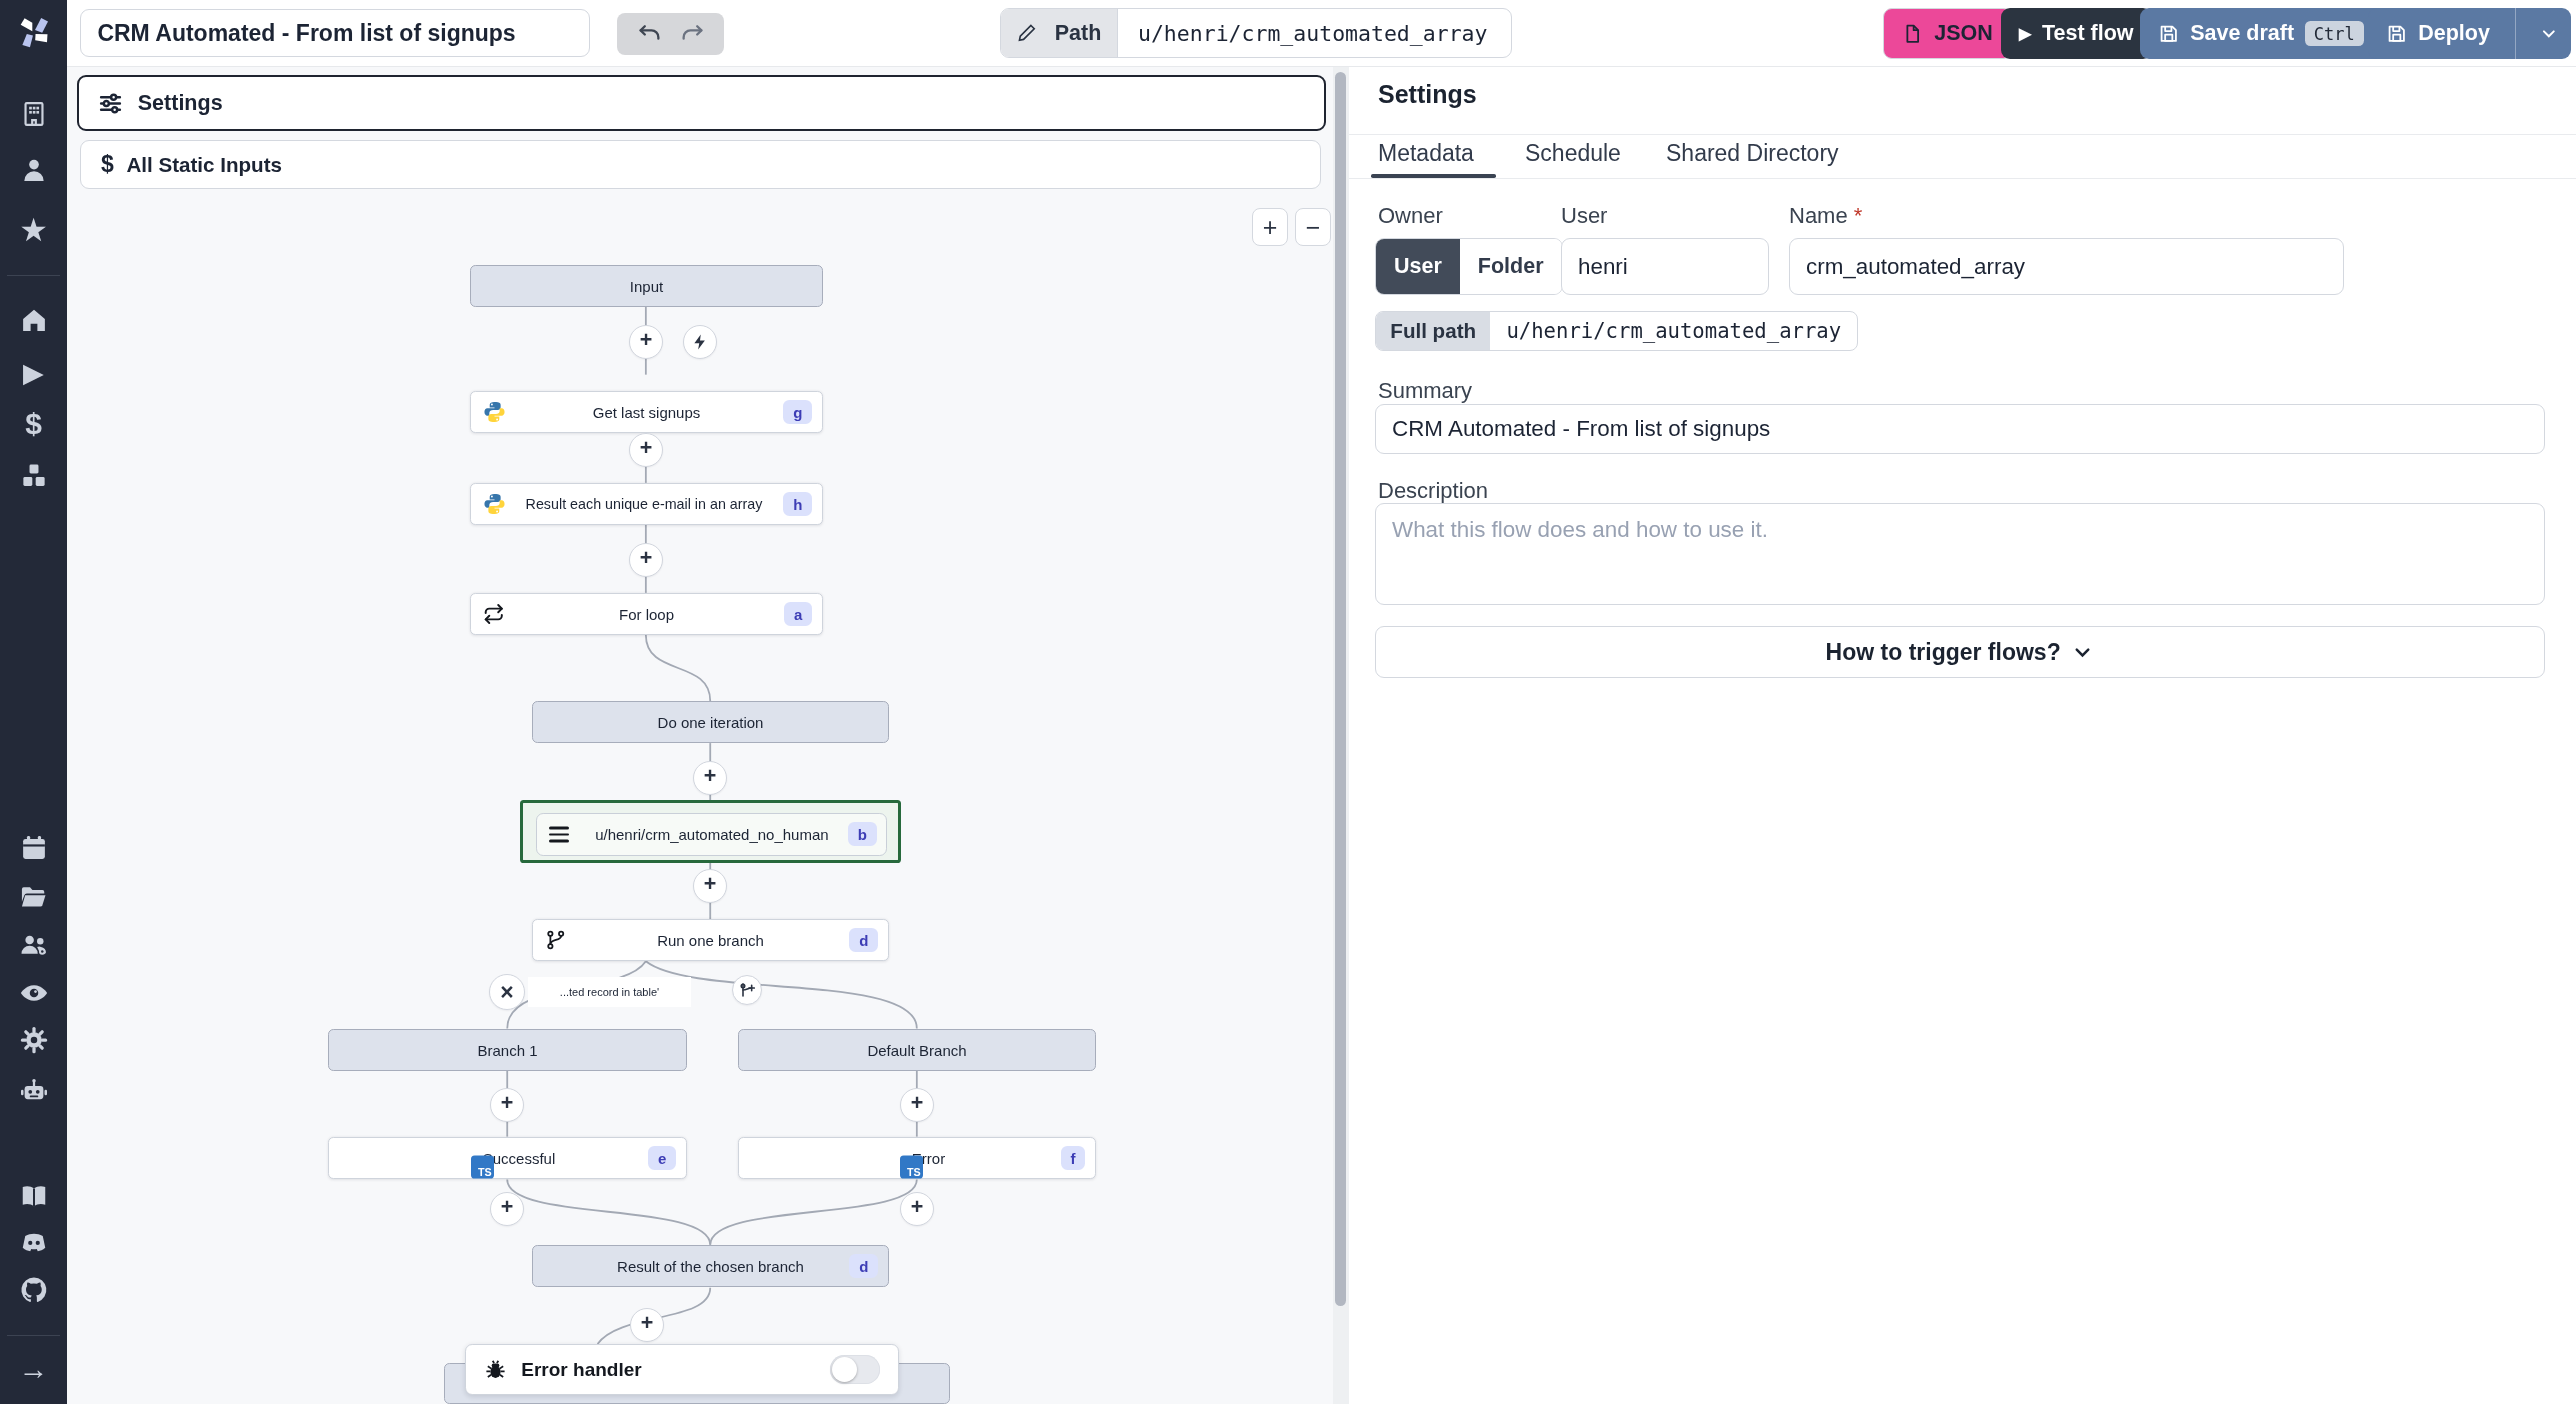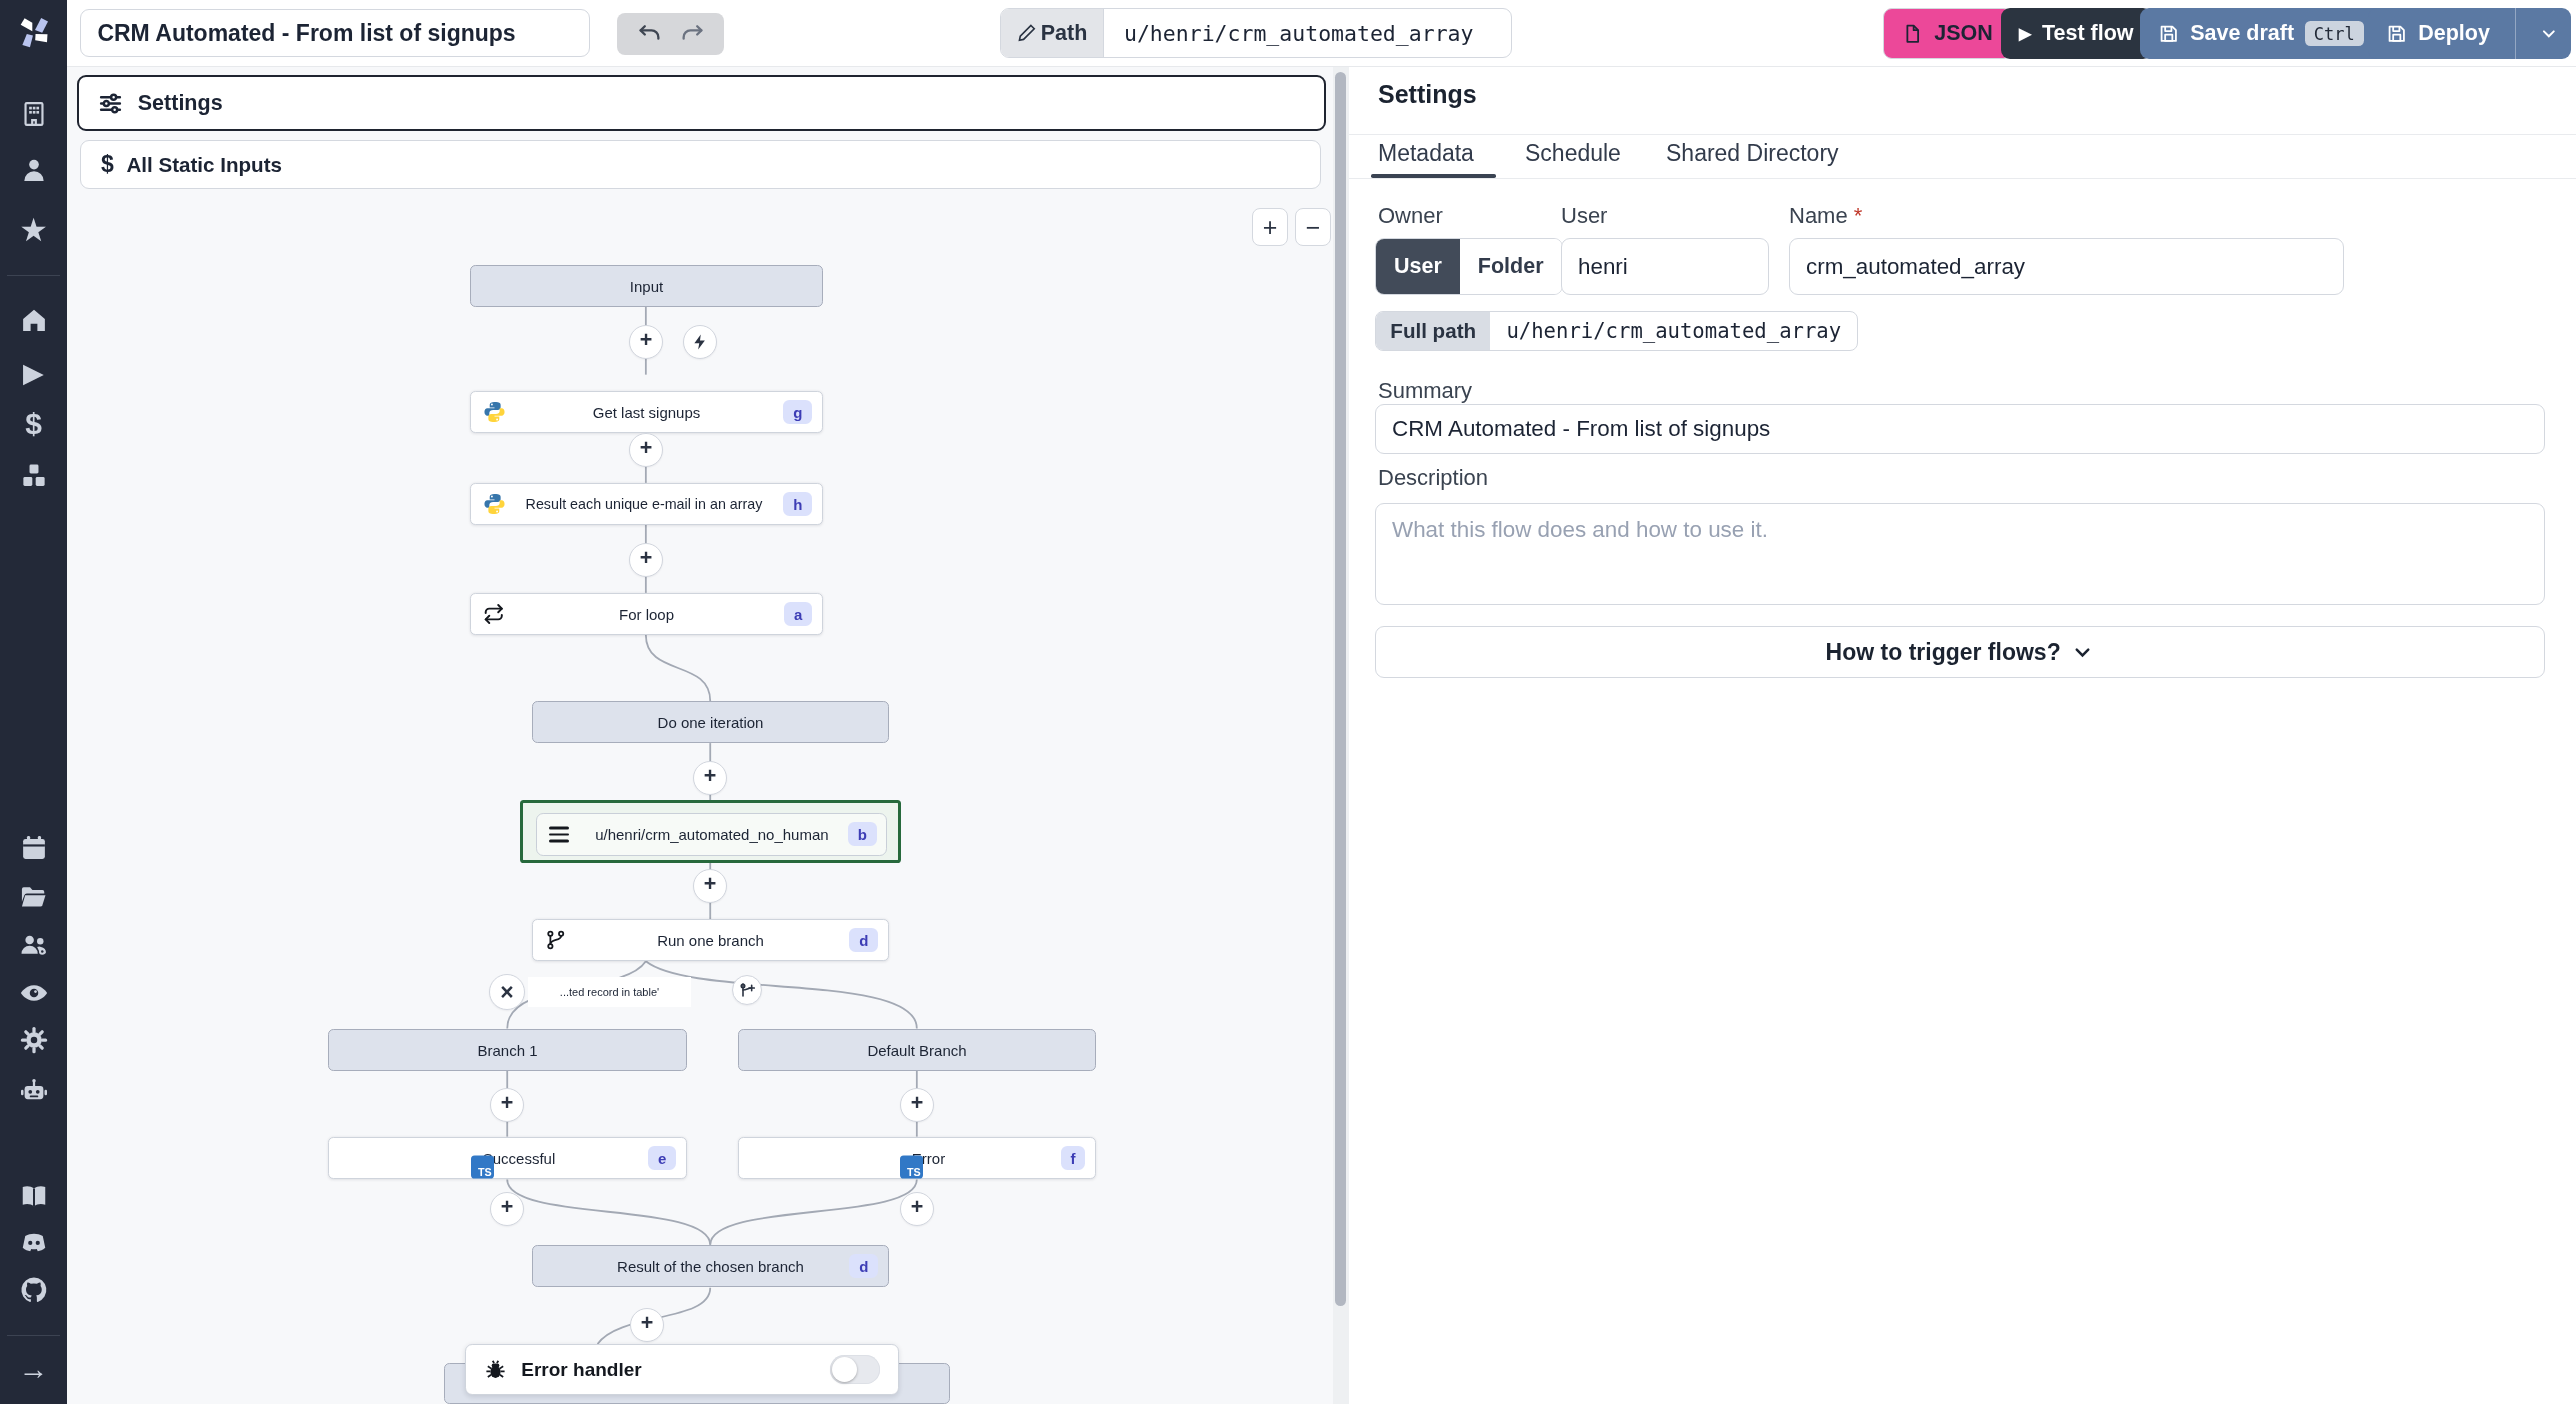--- a/index.html
+++ b/index.html
@@ -19,21 +19,21 @@
   #topbar { position:absolute; left:67px; top:0; width:2509px; height:67px; background:#fff;
             border-bottom:0.9px solid #e7e9ec; }
   #title-input { position:absolute; left:13.4px; top:9px; width:510px; height:48px;
                  border:1.8px solid #d4d8df; border-radius:9px; padding:0 16px;
                  font-family:"Liberation Sans",sans-serif; font-size:23px; font-weight:700; color:#1c2434; }
   #undoredo { position:absolute; left:550px; top:12.5px; width:107px; height:42px; background:#d6d7da;
               border-radius:8px; display:flex; align-items:center; justify-content:center; gap:18px; }
   #path-pill { position:absolute; left:933px; top:8px; width:512px; height:50px; border:1.8px solid #d4d8df;
                border-radius:9px; background:#fff; display:flex; overflow:hidden; align-items:stretch; }
   #path-left { background:#e3e5e9; border-right:0.9px solid #d4d8df; display:flex; align-items:center;
-               gap:4px; padding:0 16px; font-size:21.5px; font-weight:600; color:#2a3342; }
+               gap:18px; padding:0 16px; font-size:21.5px; font-weight:600; color:#2a3342; }
   #path-value { display:flex; align-items:center; padding:0 19.7px; font-size:21.5px; color:#1c2434; }
   .tb-btn { position:absolute; top:8px; height:51px; border-radius:9px; display:flex; align-items:center;
             gap:10.7px; padding:0 18px; font-size:21.5px; font-weight:700; cursor:pointer; }
   #json-btn  { left:1816px; background:#ec4899; border:1.8px solid #d4d8df; color:#1c2434; }
   #test-btn  { left:1934px; background:#2b3440; color:#fff; border:none; }
   #save-btn  { left:2073px; background:#5b79a3; color:#fff; border:none; }
   #deploy-btn{ left:2301px; background:#5b79a3; color:#fff; border:none; padding-right:0; }
   .kbd { background:#ccd4df; color:#222a38; border-radius:5.4px; padding:2.7px 9px; font-size:17px;
          font-family:"DejaVu Sans Mono",monospace; font-weight:400; }
   #deploy-sep { width:0.9px; align-self:stretch; background:rgba(255,255,255,.35); margin-left:14.3px; }
@@ -549,21 +549,21 @@
   <input class="tb-input" style="left: 440px; top: 171px; width: 555px;" value="crm_automated_array">
 
   <div id="fullpath">
     <span class="chip">Full path</span>
     <span class="val mono">u/henri/crm_automated_array</span>
   </div>
 
   <div class="flabel" style="left:29px; top:311px">Summary</div>
   <input class="tb-input" style="left: 26px; top: 337px; width: 1170px; height: 50px;" value="CRM Automated - From list of signups">
 
-  <div class="flabel" style="left:29px; top:398px">Description</div>
+  <div class="flabel" style="left:29px; top:411px">Description</div>
   <textarea id="desc-area" placeholder="What this flow does and how to use it." style=""></textarea>
 
   <div id="trigger-btn">
     <span>How to trigger flows?</span>
     <svg width="23" height="23" viewBox="0 0 24 24" fill="none" stroke="#1b2330" stroke-width="2.6" stroke-linecap="round">
         <path d="M6 9l6 6 6-6"></path>
       </svg>
   </div>
 </div>
 

